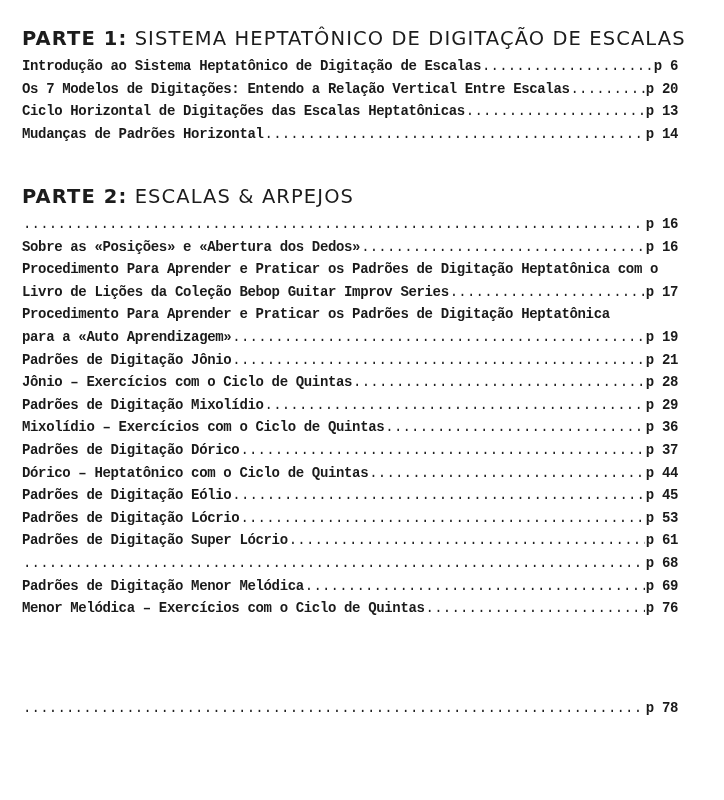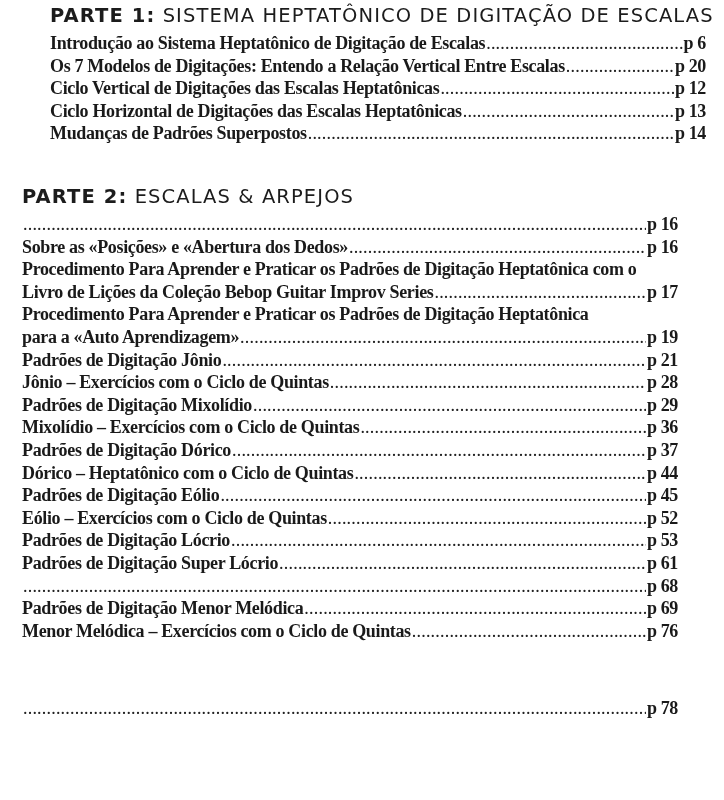--- a/index.html
+++ b/index.html
@@ -16,23 +16,23 @@
     white-space: nowrap;
     margin-bottom: 3px;
   }
   .part-heading .lbl { font-weight: bold; }
   .part-heading .ttl { font-weight: normal; }
   .entry {
     display: flex;
     align-items: baseline;
     height: 22.6px;
     line-height: 22.6px;
-    font-family: Liberation Serif, serif;
+    font-family: Liberation Mono, monospace;
     font-weight: bold;
-    font-size: 18px;
+    font-size: 14px;
     letter-spacing: -0.35px;
     white-space: nowrap;
     cursor: pointer;
   }
   .entry .title { flex: 0 0 auto; }
   .entry .leader {
     flex: 1 1 auto;
     overflow: hidden;
     letter-spacing: 0.2px;
     font-weight: normal;
@@ -43,48 +43,43 @@
     content: "................................................................................................................................................................................................................................................";
   }
   .entry .page-num { flex: 0 0 auto; }
   .entry.nolead .leader { visibility: hidden; }
 </style>
 </head>
 <body>
 
 <div class="page">
 
-  <section class="part" style="top:3px;margin-left:28px;">
+  <section class="part" style="top:26px;">
     <div class="part-heading">
       <span class="lbl">PARTE 1:</span>
       <span class="ttl">SISTEMA HEPTATÔNICO DE DIGITAÇÃO DE ESCALAS</span>
     </div>
     <div class="entries">
         <div class="entry">
           <span class="title">Introdução ao Sistema Heptatônico de Digitação de Escalas</span>
           <span class="leader"></span>
           <span class="page-num">p 6</span>
         </div>
         <div class="entry">
           <span class="title">Os 7 Modelos de Digitações: Entendo a Relação Vertical Entre Escalas</span>
           <span class="leader"></span>
           <span class="page-num">p 20</span>
         </div>
         <div class="entry">
-          <span class="title">Ciclo Vertical de Digitações das Escalas Heptatônicas</span>
-          <span class="leader"></span>
-          <span class="page-num">p 12</span>
-        </div>
-        <div class="entry">
           <span class="title">Ciclo Horizontal de Digitações das Escalas Heptatônicas</span>
           <span class="leader"></span>
           <span class="page-num">p 13</span>
         </div>
         <div class="entry">
-          <span class="title">Mudanças de Padrões Superpostos</span>
+          <span class="title">Mudanças de Padrões Horizontal</span>
           <span class="leader"></span>
           <span class="page-num">p 14</span>
         </div>
       </div>
   </section>
 
   <section class="part" style="top:184px;">
     <div class="part-heading">
       <span class="lbl">PARTE 2:</span>
       <span class="ttl">ESCALAS &amp; ARPEJOS</span>
@@ -148,25 +143,20 @@
           <span class="title">Dórico – Heptatônico com o Ciclo de Quintas</span>
           <span class="leader"></span>
           <span class="page-num">p 44</span>
         </div>
         <div class="entry">
           <span class="title">Padrões de Digitação Eólio</span>
           <span class="leader"></span>
           <span class="page-num">p 45</span>
         </div>
         <div class="entry">
-          <span class="title">Eólio – Exercícios com o Ciclo de Quintas</span>
-          <span class="leader"></span>
-          <span class="page-num">p 52</span>
-        </div>
-        <div class="entry">
           <span class="title">Padrões de Digitação Lócrio</span>
           <span class="leader"></span>
           <span class="page-num">p 53</span>
         </div>
         <div class="entry">
           <span class="title">Padrões de Digitação Super Lócrio</span>
           <span class="leader"></span>
           <span class="page-num">p 61</span>
         </div>
         <div class="entry">

